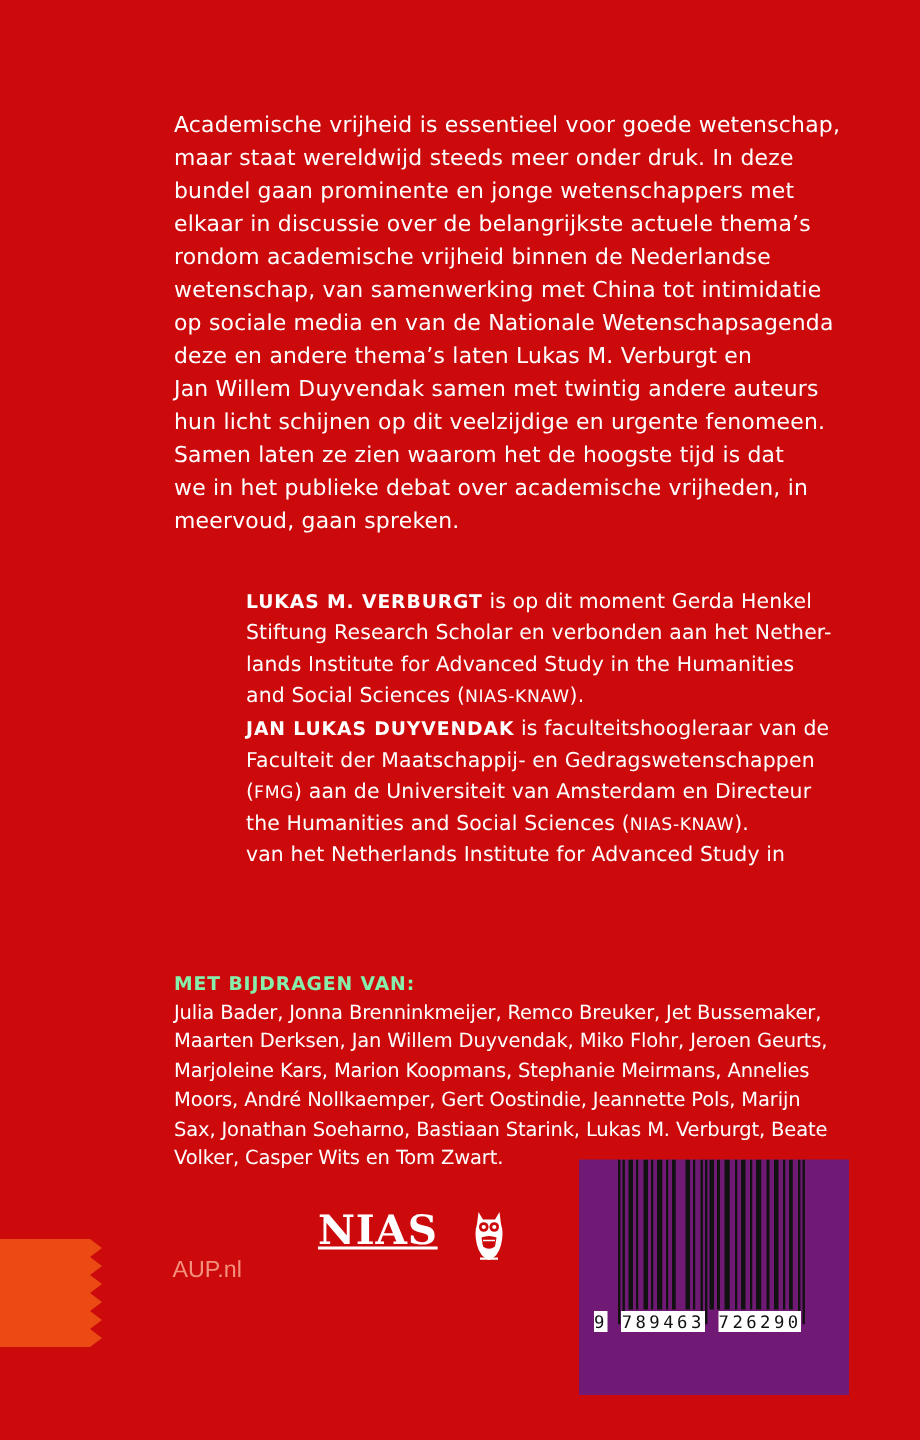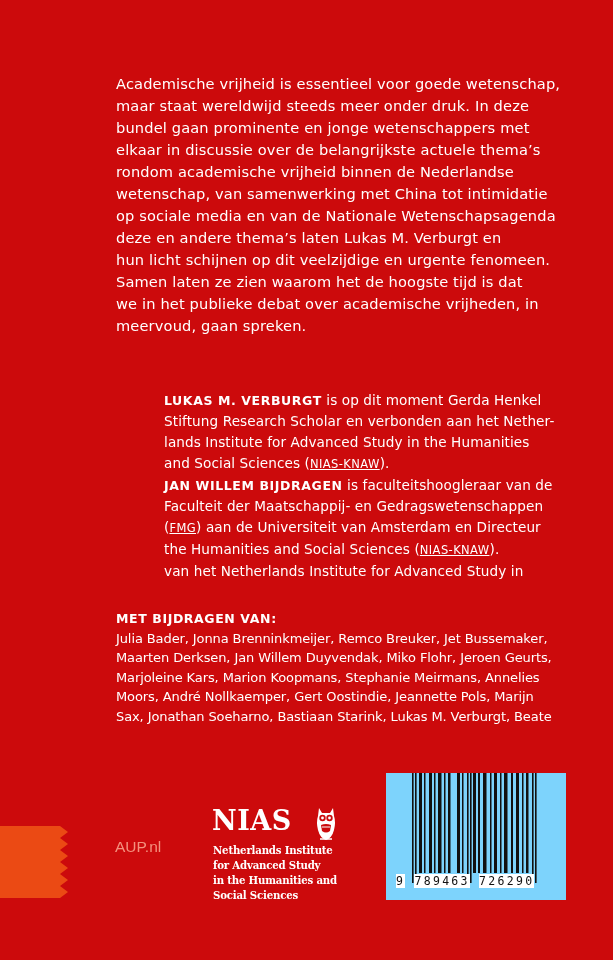--- a/index.html
+++ b/index.html
@@ -32,36 +32,37 @@
       top: 390px;
       width: 470px;
       font-size: 13.6px;
       line-height: 21px;
       letter-spacing: 0.1px;
       white-space: nowrap;
       margin-left: 48px;
     }
     .bios .line { display: block; }
     .bios .name { font-weight: bold; letter-spacing: 0.6px; font-size: 12.5px; }
-    .bios .sc { font-size: 11.5px; letter-spacing: 0.4px; text-decoration: underline; }
+    .bios .sc { font-size: 11.5px; letter-spacing: 0.4px; }
     .contrib {
       position: absolute;
       left: 116px;
       top: 609px;
       width: 470px;
       font-size: 13px;
       line-height: 19.5px;
       white-space: nowrap;
     }
     .contrib .heading {
       display: block;
       font-weight: bold;
       font-size: 12.5px;
       letter-spacing: 0.6px;
-      color: #ffffff;
+      color: #86efac;
+      margin-top: 37px;
     }
     .contrib .line { display: block; letter-spacing: -0.1px; }
 
     .tab-shape {
       position: absolute;
       left: 0;
       top: 826px;
       width: 68px;
       height: 72px;
     }
@@ -84,20 +85,21 @@
     }
     .nias-word {
       position: absolute;
       left: 0;
       top: 0;
       font-family: "DejaVu Serif", serif;
       font-weight: bold;
       font-size: 27px;
       letter-spacing: 0.5px;
       line-height: 32px;
+      text-decoration: underline;
     }
     .owl {
       position: absolute;
       left: 103px;
       top: 1px;
       width: 22px;
       height: 36px;
     }
     .nias-sub {
       position: absolute;
@@ -110,22 +112,22 @@
       letter-spacing: -0.2px;
       white-space: nowrap;
     }
     .nias-sub .line { display: block; }
 
     .barcode-box {
       position: absolute;
       left: 386px;
       top: 773px;
       width: 180px;
-      height: 127px;
-      background: #7dd3fc;
+      height: 157px;
+      background: #701a75;
     }
     .barcode-bars {
       position: absolute;
       left: 20px;
       top: 0;
       width: 140px;
       height: 110px;
     }
     .barcode-digits {
       position: absolute;
@@ -147,71 +149,67 @@
 
   <div class="blurb">
     <span class="line">Academische vrijheid is essentieel voor goede wetenschap,</span>
     <span class="line">maar staat wereldwijd steeds meer onder druk. In deze</span>
     <span class="line">bundel gaan prominente en jonge wetenschappers met</span>
     <span class="line">elkaar in discussie over de belangrijkste actuele thema’s</span>
     <span class="line">rondom academische vrijheid binnen de Nederlandse</span>
     <span class="line">wetenschap, van samenwerking met China tot intimidatie</span>
     <span class="line">op sociale media en van de Nationale Wetenschapsagenda</span>
     <span class="line">deze en andere thema’s laten Lukas M. Verburgt en</span>
+    <span class="line">Jan Willem Duyvendak samen met twintig andere auteurs</span>
     <span class="line">hun licht schijnen op dit veelzijdige en urgente fenomeen.</span>
     <span class="line">Samen laten ze zien waarom het de hoogste tijd is dat</span>
     <span class="line">we in het publieke debat over academische vrijheden, in</span>
     <span class="line">meervoud, gaan spreken.</span>
   </div>
 
   <div class="bios">
     <span class="line"><span class="name">LUKAS M. VERBURGT</span><span> is op dit moment Gerda Henkel</span></span>
     <span class="line">Stiftung Research Scholar en verbonden aan het Nether-</span>
     <span class="line">lands Institute for Advanced Study in the Humanities</span>
     <span class="line"><span>and Social Sciences (</span><span class="sc">NIAS-KNAW</span><span>).</span></span>
-    <span class="line"><span class="name">JAN WILLEM BIJDRAGEN</span><span> is faculteitshoogleraar van de</span></span>
+    <span class="line"><span class="name">JAN LUKAS DUYVENDAK</span><span> is faculteitshoogleraar van de</span></span>
     <span class="line">Faculteit der Maatschappij- en Gedragswetenschappen</span>
     <span class="line"><span>(</span><span class="sc">FMG</span><span>) aan de Universiteit van Amsterdam en Directeur</span></span>
     <span class="line"><span>the Humanities and Social Sciences (</span><span class="sc">NIAS-KNAW</span><span>).</span></span>
     <span class="line">van het Netherlands Institute for Advanced Study in</span>
   </div>
 
   <div class="contrib">
     <span class="heading">MET BIJDRAGEN VAN:</span>
     <span class="line">Julia Bader, Jonna Brenninkmeijer, Remco Breuker, Jet Bussemaker,</span>
     <span class="line">Maarten Derksen, Jan Willem Duyvendak, Miko Flohr, Jeroen Geurts,</span>
     <span class="line">Marjoleine Kars, Marion Koopmans, Stephanie Meirmans, Annelies</span>
     <span class="line">Moors, André Nollkaemper, Gert Oostindie, Jeannette Pols, Marijn</span>
     <span class="line">Sax, Jonathan Soeharno, Bastiaan Starink, Lukas M. Verburgt, Beate</span>
+    <span class="line">Volker, Casper Wits en Tom Zwart.</span>
   </div>
 
   <svg class="tab-shape" viewBox="0 0 68 72" preserveAspectRatio="none">
     <polygon fill="#eb4a14" points="0,0 60,0 68,6 60,12 68,18 60,24 68,30 60,36 68,42 60,48 68,54 60,60 68,66 60,72 0,72"></polygon>
   </svg>
 
   <a class="aup-link">AUP.nl</a>
 
   <div class="nias-logo">
     <span class="nias-word">NIAS</span>
     <svg class="owl" viewBox="0 0 22 36">
       <path d="M4 2 L7 7 L15 7 L18 2 L19 10 Q21 16 19 24 Q17 32 11 34 Q5 32 3 24 Q1 16 3 10 Z" fill="#ffffff"></path>
       <circle cx="7.5" cy="12" r="3.2" fill="#cc0a0c"></circle>
       <circle cx="14.5" cy="12" r="3.2" fill="#cc0a0c"></circle>
       <circle cx="7.5" cy="12" r="1.4" fill="#ffffff"></circle>
       <circle cx="14.5" cy="12" r="1.4" fill="#ffffff"></circle>
       <path d="M6 19 Q11 17 16 19 L15 25 Q11 28 7 25 Z" fill="#cc0a0c"></path>
       <path d="M7 21 L15 21" stroke="#ffffff" stroke-width="1"></path>
       <path d="M5 33 L17 33" stroke="#ffffff" stroke-width="1.5"></path>
     </svg>
-    <div class="nias-sub">
-      <span class="line">Netherlands Institute</span>
-      <span class="line">for Advanced Study</span>
-      <span class="line">in the Humanities and</span>
-      <span class="line">Social Sciences</span>
-    </div>
   </div>
 
   <div class="barcode-box">
     <svg class="barcode-bars" viewBox="0 0 140 110" preserveAspectRatio="none">
       <g fill="#111">
         <rect x="6" y="0" width="1.6" height="110"></rect>
         <rect x="9" y="0" width="1.6" height="110"></rect>
         <rect x="13" y="0" width="3" height="100"></rect>
         <rect x="18" y="0" width="1.5" height="100"></rect>
         <rect x="23" y="0" width="3" height="100"></rect>

